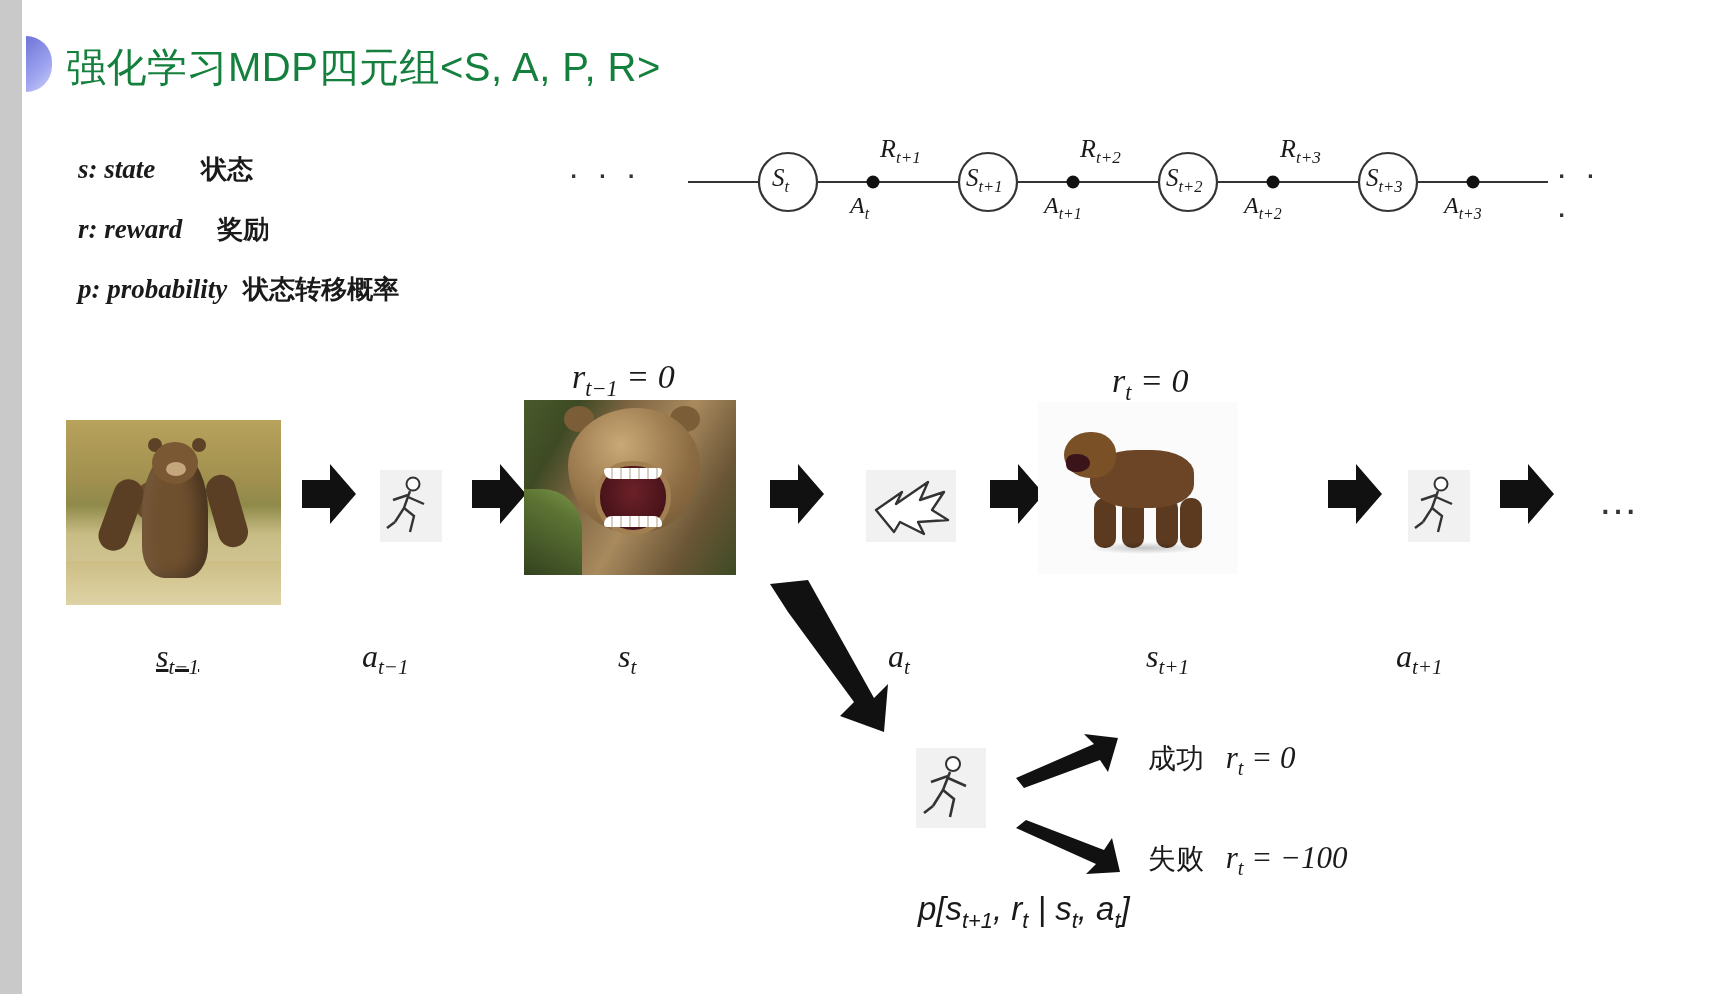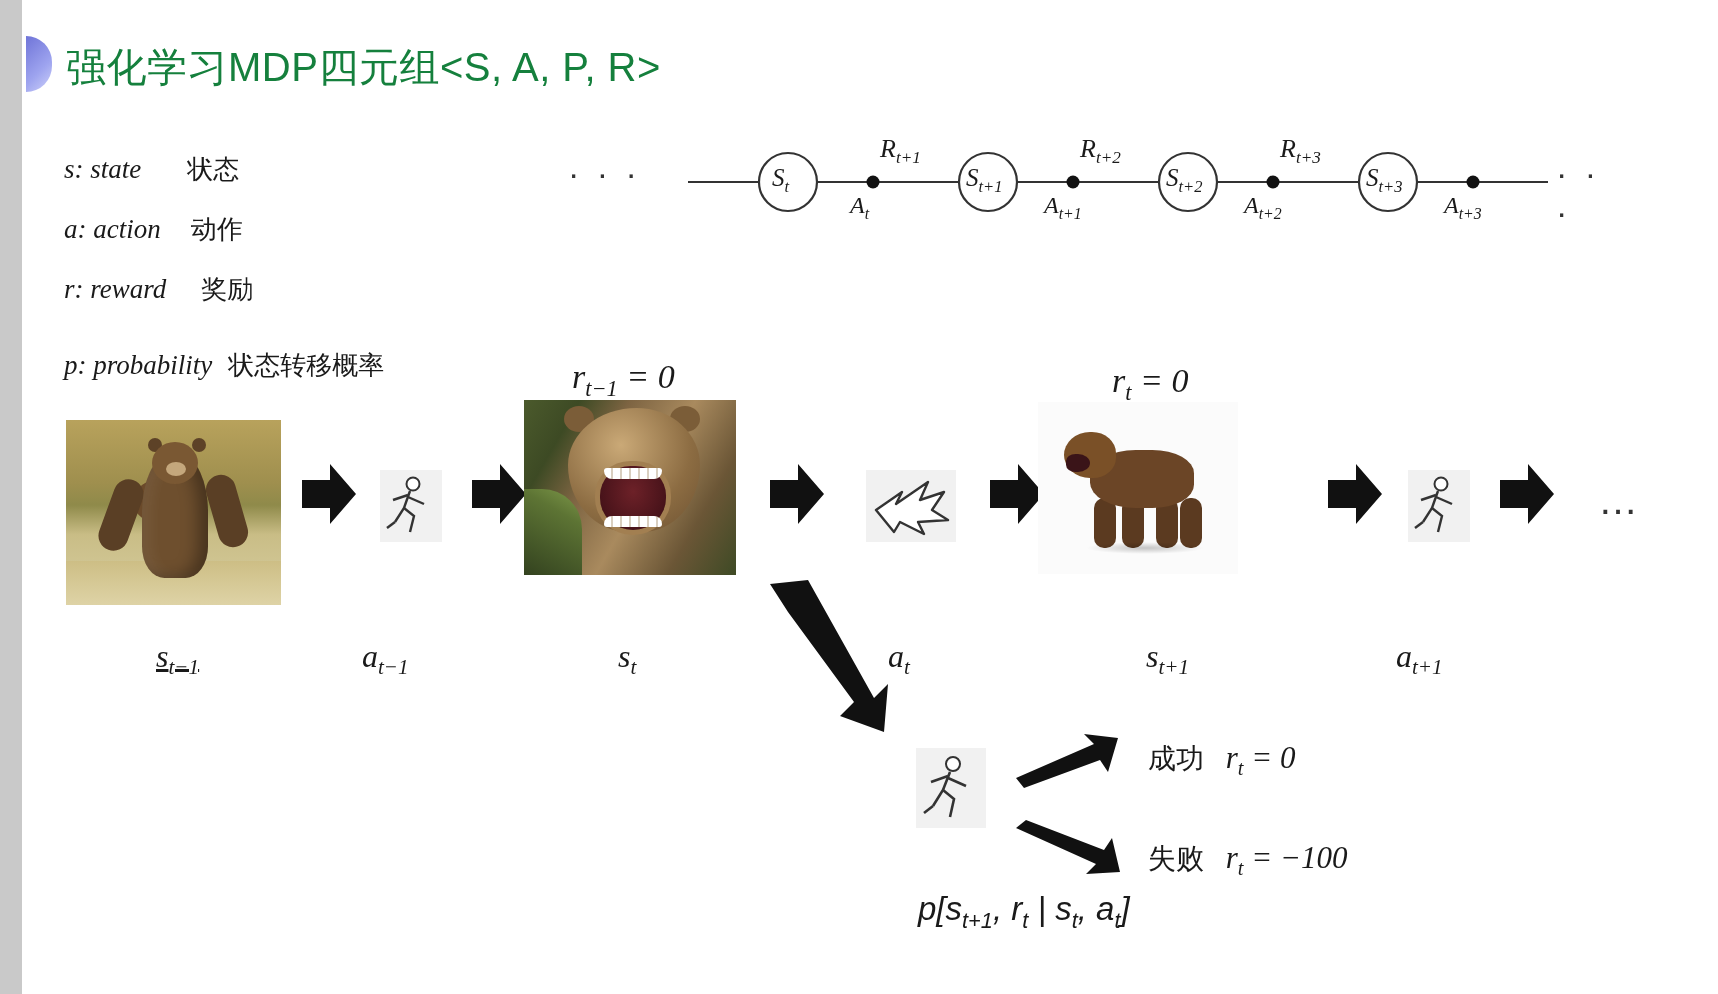--- a/index.html
+++ b/index.html
@@ -37,43 +37,44 @@
     left: 66px; top: 40px;
     font-size: 40px;
     letter-spacing: .5px;
     color: #15803d;
     white-space: nowrap;
   }
 
   
   .legend {
     position: absolute;
-    left: 64px; top: 152px;
+    left: 78px; top: 152px;
     font-family: "Liberation Serif", serif;
+    font-weight: bold;
   }
   .legend-row {
     display: flex;
     align-items: baseline;
     height: 60px;
   }
   .legend-sym {
     font-style: italic;
     font-size: 27px;
     white-space: nowrap;
   }
   .legend-cn {
     font-family: "Liberation Sans", sans-serif;
     font-size: 26px;
     margin-left: 14px;
     white-space: nowrap;
   }
   .legend-row.g1 .legend-cn { margin-left: 46px; }
   .legend-row.g2 .legend-cn { margin-left: 30px; }
   .legend-row.g3 .legend-cn { margin-left: 35px; }
-  .legend-row.g4 .legend-cn { margin-left: 16px; margin-top: 16px; }
+  .legend-row.g4 .legend-cn { margin-left: 16px; }
 
   
   .chain {
     position: absolute;
     left: 618px; top: 140px;
     width: 1000px; height: 100px;
   }
   .chain svg { display: block; }
 
   .photo {
@@ -247,24 +248,20 @@
 
 <div class="edge-bar"></div>
 
 <div class="title-bullet"></div>
 <div class="slide-title">强化学习MDP四元组&lt;S, A, P, R&gt;</div>
 
 <div class="legend">
   <div class="legend-row g1">
     <span class="legend-sym">s: state</span>
     <span class="legend-cn">状态</span>
-  </div>
-  <div class="legend-row g2">
-    <span class="legend-sym">a: action</span>
-    <span class="legend-cn">动作</span>
   </div>
   <div class="legend-row g3">
     <span class="legend-sym">r: reward</span>
     <span class="legend-cn">奖励</span>
   </div>
   <div class="legend-row g4">
     <span class="legend-sym">p: probability</span>
     <span class="legend-cn">状态转移概率</span>
   </div>
 </div>

